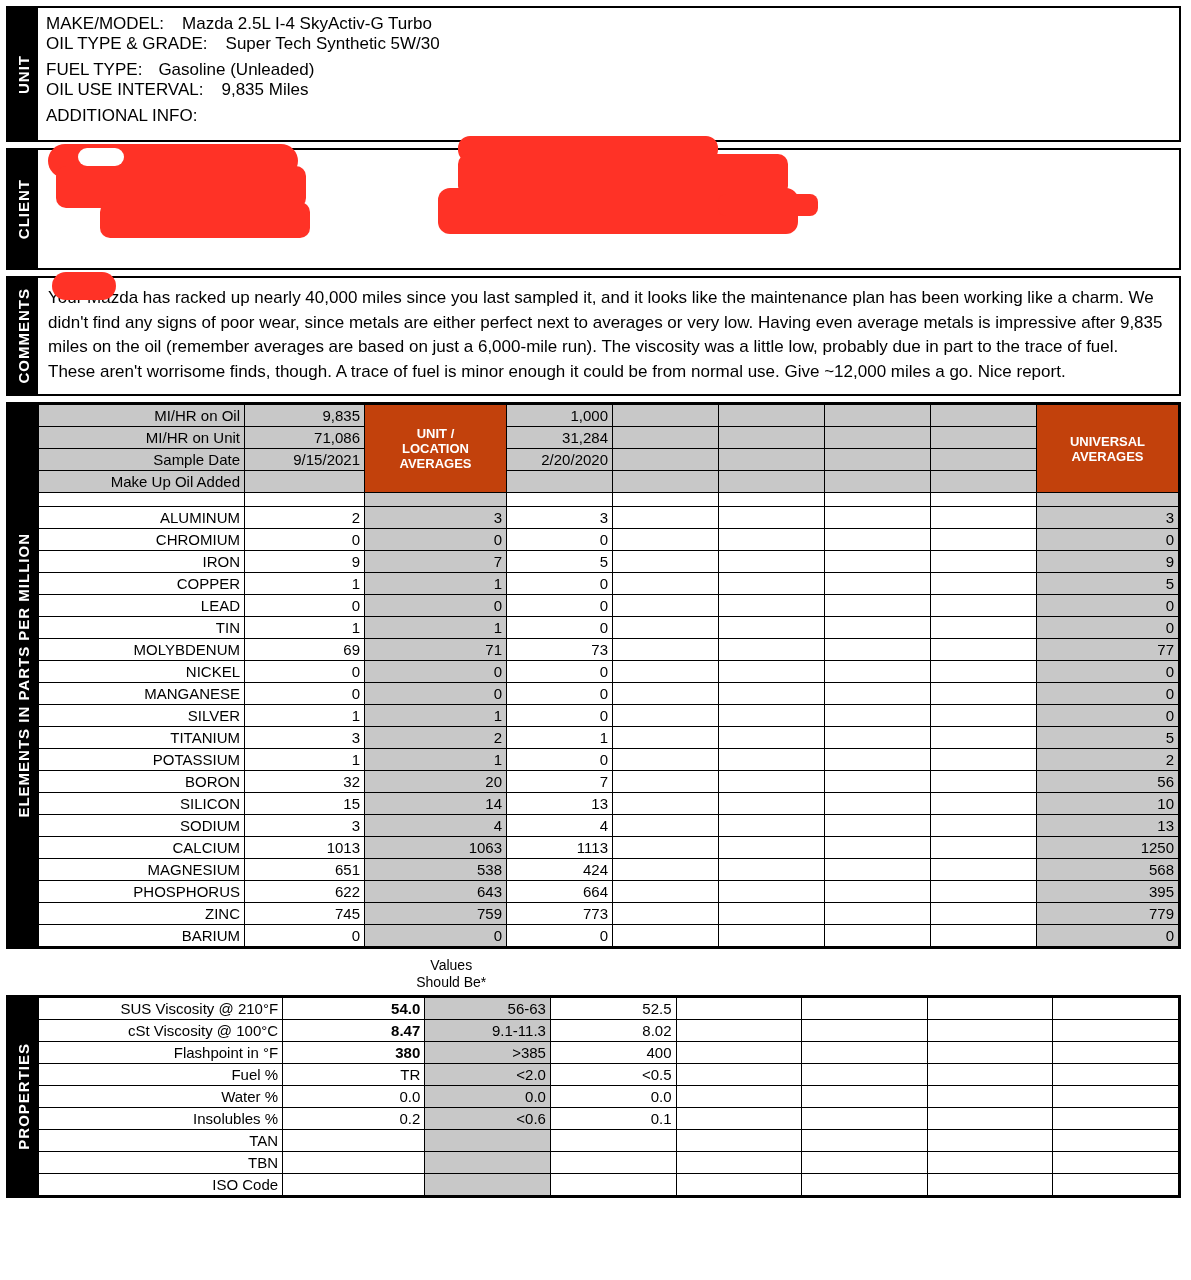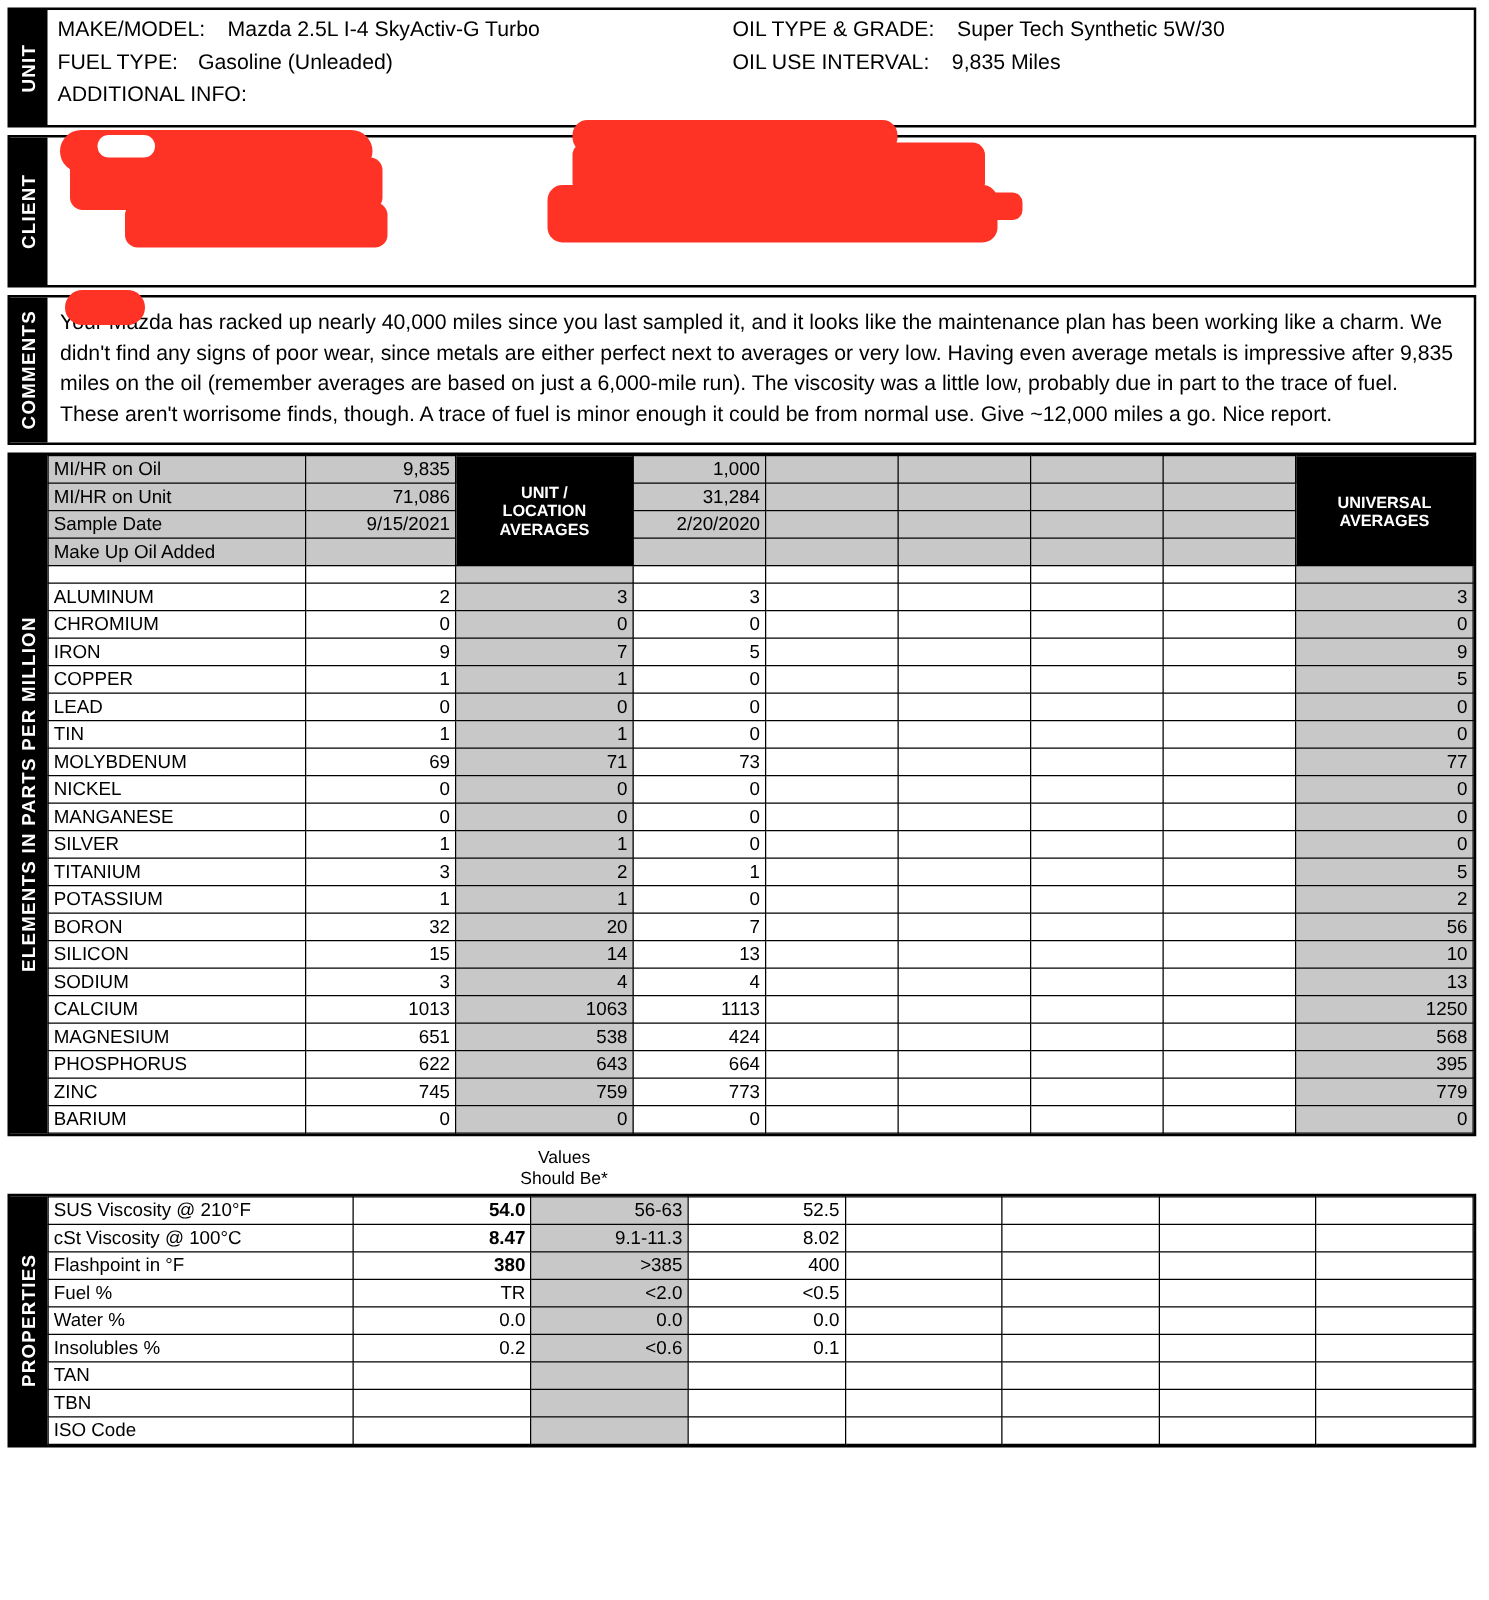--- a/index.html
+++ b/index.html
@@ -7,46 +7,46 @@
   .page{width:1191px;height:1280px;position:relative;box-sizing:border-box;padding:6px 10px 0 6px;}
 
   
   .block{display:flex;border:2px solid #000;margin-bottom:6px;background:#fff;}
   .tab{background:#000;color:#fff;width:30px;min-width:30px;display:flex;align-items:center;justify-content:center;}
   .tab span{writing-mode:vertical-rl;transform:rotate(180deg);font-weight:bold;font-size:15px;letter-spacing:1px;}
   .block-body{flex:1;position:relative;}
 
   
   .unit-body{padding:6px 8px 8px 8px;font-size:17px;}
-  .unit-row{display:flex;margin-bottom:6px;}
+  .unit-row{display:flex;margin-bottom:6px;flex-direction:column;}
   .unit-col{display:flex;}
   .unit-col.left{width:540px;}
   .lbl{white-space:nowrap;}
   .val{margin-left:18px;white-space:nowrap;}
   .unit-row .val.short{margin-left:16px;}
 
   
   .client-body{height:118px;position:relative;}
   .redaction{position:absolute;background:#ff3226;}
 
   
   .comments-body{padding:8px 12px 10px 10px;font-size:17px;line-height:24.5px;}
   .comments-body p{margin:0;}
 
   
   table{border-collapse:collapse;table-layout:fixed;}
   .data-table{width:100%;font-size:15px;}
   .data-table td{border:1px solid #000;height:22px;padding:0 4px;box-sizing:border-box;}
-  .name-col{width:206px;text-align:left;}
+  .name-col{width:206px;text-align:right;}
   .num{text-align:right;}
   .c1{width:120px;}
   .cavg{width:106px;background:#c8c8c8;font-weight:normal;}
   .c2,.c3,.c4,.c5,.c6{width:106px;}
   .cuni{width:114px;background:#c8c8c8;}
-  .hdr-dark{background:#000000;color:#fff;font-weight:bold;text-align:center;font-size:13px;line-height:15px;}
+  .hdr-dark{background:#c2410c;color:#fff;font-weight:bold;text-align:center;font-size:13px;line-height:15px;}
   .grey{background:#c8c8c8;}
   .spacer td{height:14px;border-left:1px solid #000;border-right:1px solid #000;border-top:1px solid #000;border-bottom:1px solid #000;}
 
   .elements-block .tab span{font-size:15px;}
   .values-note{text-align:center;font-size:14px;line-height:17px;margin:2px 0 4px 0;}
   .values-note-wrap{width:100%;display:flex;align-items:flex-end;}
   .values-note-inner{width:100%;}
   .bold{font-weight:bold;}
 </style>
 </head>

